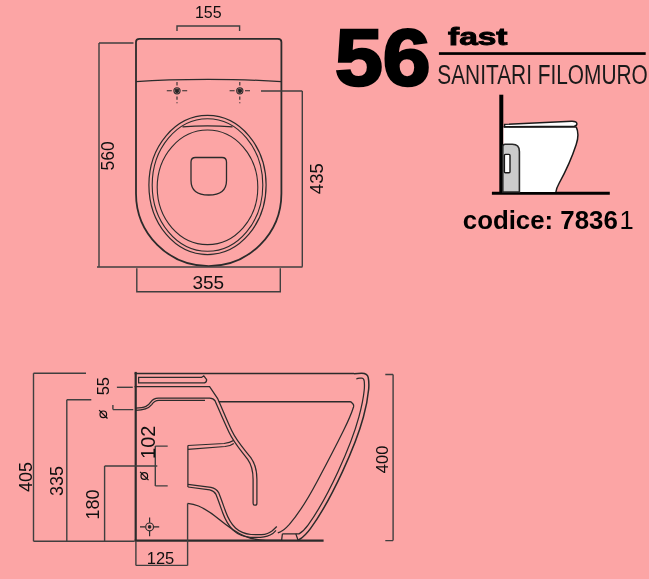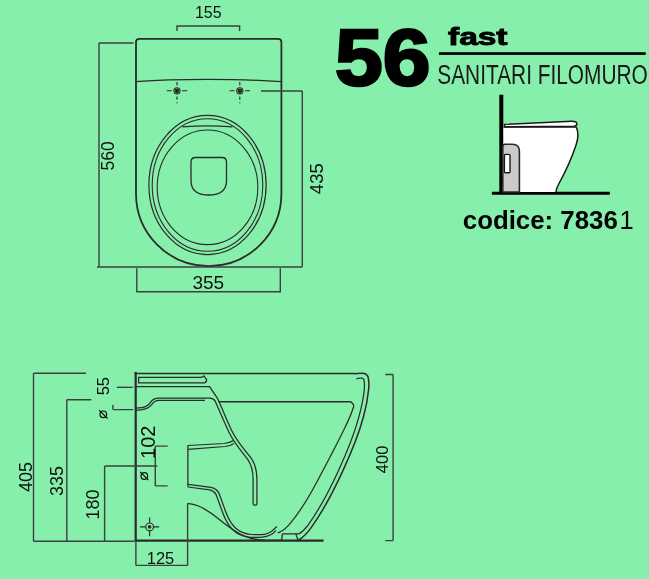--- a/index.html
+++ b/index.html
@@ -1,16 +1,16 @@
 <!DOCTYPE html>
 <html><head>
 <meta charset="utf-8">
 <style>
   html,body{margin:0;padding:0;background:#fff;}
-  #page{position:relative;width:649px;height:579px;background:#86efac;overflow:hidden;
+  #page{position:relative;width:649px;height:579px;background:#fca5a5;overflow:hidden;
         font-family:"Liberation Sans", sans-serif;}
   svg text{font-family:"Liberation Sans", sans-serif;}
 </style>
 </head>
 <body>
 <div id="page">
 <svg width="649" height="579" viewBox="0 0 649 579" xmlns="http://www.w3.org/2000/svg">
   <g fill="none" stroke="#2b2b2b" stroke-width="1.35" stroke-linecap="butt">
 
     <path d="M136,42 Q136,38.9 139.5,38.9 L277.9,38.9 Q281.4,38.9 281.4,42 L281.4,193.4 A72.7,72.7 0 0 1 136,193.4 Z" stroke-width="1.8"></path>

